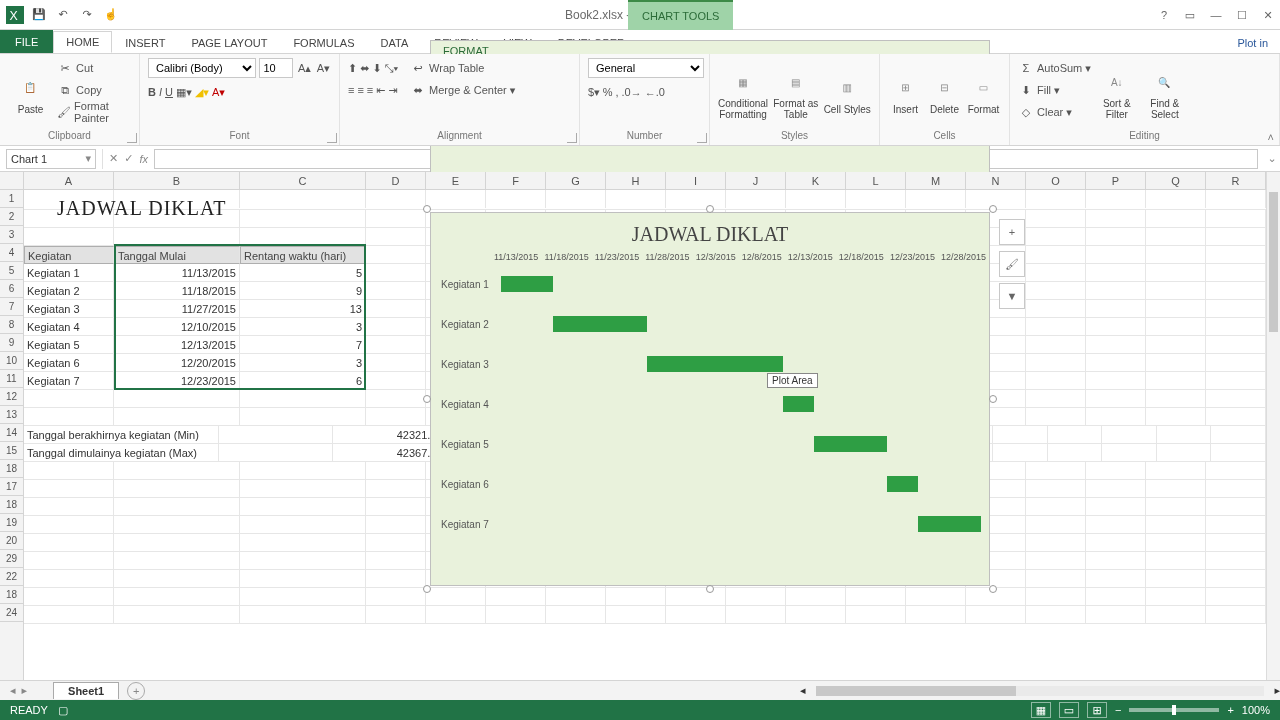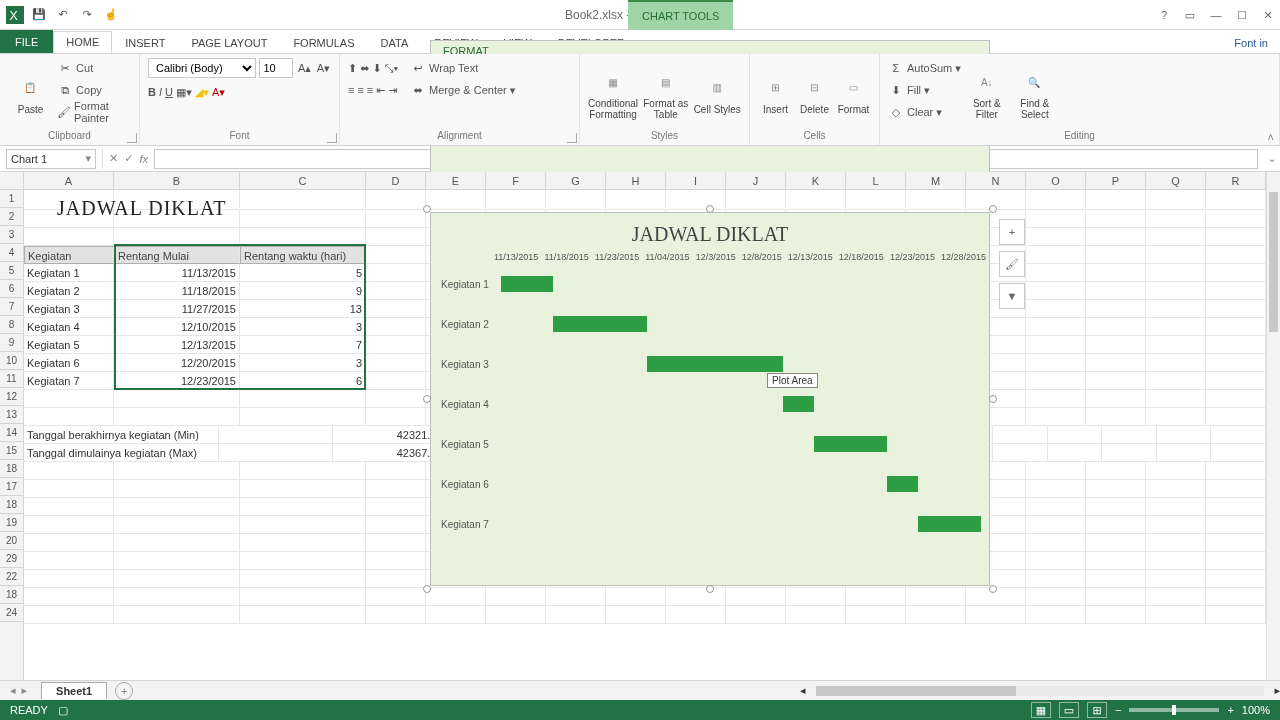--- a/index.html
+++ b/index.html
@@ -72,21 +72,21 @@
 .chart-row .lbl { width:60px; font-size:10px; color:#555; text-align:left; }
 .chart-row .track { flex:1; height:16px; position:relative; }
 .chart-row .bar { position:absolute; height:16px; background:#2e9e44; }
 .tooltip { position:absolute; background:#fff; border:1px solid #888; padding:1px 4px; font-size:10px; color:#333; }
 .chart-btns { position:absolute; right:-36px; top:6px; display:flex; flex-direction:column; gap:6px; }
 .chart-btns .cbtn { width:26px; height:26px; background:#fff; border:1px solid #c8c8c8; display:flex; align-items:center; justify-content:center; color:#666; }
 
 
 .sheettabs { position:absolute; bottom:20px; left:0; right:0; height:20px; background:#f3f3f3; border-top:1px solid #d4d4d4; display:flex; align-items:center; }
 .sheettabs .nav { display:flex; gap:6px; padding:0 10px; color:#888; }
-.sheettabs .stab { background:#fff; border:1px solid #aaa; border-bottom:none; padding:2px 14px; font-size:11px; font-weight:bold; margin-left:4px; }
+.sheettabs .stab { background:#fff; border:1px solid #aaa; border-bottom:none; padding:2px 14px; font-size:11px; font-weight:bold; margin-left:16px; }
 .sheettabs .plus { width:18px; height:18px; border:1px solid #aaa; border-radius:50%; display:flex; align-items:center; justify-content:center; margin-left:8px; color:#888; }
 .sheettabs .hscroll { margin-left:auto; width:480px; height:14px; background:#f3f3f3; display:flex; align-items:center; }
 .sheettabs .hscroll .tr { flex:1; height:10px; background:#eaeaea; margin:0 10px; position:relative; }
 .sheettabs .hscroll .tr .thumb { position:absolute; left:0; width:200px; height:10px; background:#c8c8c8; }
 
 
 .status { position:absolute; bottom:0; left:0; right:0; height:20px; background:#217346; color:#fff; display:flex; align-items:center; font-size:11px; }
 .status .left { padding:0 10px; display:flex; gap:10px; align-items:center; }
 .status .right { margin-left:auto; display:flex; align-items:center; gap:8px; padding:0 10px; }
 .status .vbtn { width:20px; height:16px; border:1px solid rgba(255,255,255,.5); display:flex; align-items:center; justify-content:center; }
@@ -125,21 +125,21 @@
   <div class="tab active">HOME</div>
   <div class="tab">INSERT</div>
   <div class="tab">PAGE LAYOUT</div>
   <div class="tab">FORMULAS</div>
   <div class="tab">DATA</div>
   <div class="tab">REVIEW</div>
   <div class="tab">VIEW</div>
   <div class="tab">DEVELOPER</div>
   <div class="tab chart">DESIGN</div>
   <div class="tab chart">FORMAT</div>
-  <div class="signin">Font in</div>
+  <div class="signin">Plot in</div>
 </div>
 
 <div class="ribbon">
   <div class="group" style="width:140px">
     <div class="group-body">
       <div class="bigbtn">
           <span class="ico">📋</span>
           <span>Paste</span>
         </div>
       <div class="vstack">
@@ -195,29 +195,43 @@
           <span>≡</span>
           <span>≡</span>
           <span>≡</span>
           <span>⇤</span>
           <span>⇥</span>
         </div>
       </div>
       <div class="vstack" style="margin-left:8px">
         <div class="smallrow">
             <span class="ico">↩</span>
-            <span>Wrap Text</span>
+            <span>Wrap Table</span>
           </div>
         <div class="smallrow"><span class="ico">⬌</span><span>Merge &amp; Center</span>▾</div>
       </div>
     </div>
     <div class="group-label">Alignment</div>
     <div class="dlauncher"></div>
   </div>
 
+  <div class="group" style="width:130px">
+    <div class="group-body vstack" style="gap:4px">
+      <select style="width:116px"><option>General</option></select>
+      <div class="smallrow">
+        <span>$▾</span>
+        <span>%</span>
+        <span>,</span>
+        <span>.0→</span>
+        <span>←.0</span>
+      </div>
+    </div>
+    <div class="group-label">Number</div>
+    <div class="dlauncher"></div>
+  </div>
 
   <div class="group" style="width:170px">
     <div class="group-body">
       <div class="bigbtn">
           <span class="ico">▦</span>
           <span>Conditional Formatting</span>
         </div>
       <div class="bigbtn">
           <span class="ico">▤</span>
           <span>Format as Table</span>
@@ -390,21 +404,21 @@
           <div class="cell" style="width: 60px;"></div>
           <div class="cell" style="width: 60px;"></div>
           <div class="cell" style="width: 60px;"></div>
           <div class="cell" style="width: 60px;"></div>
           <div class="cell" style="width: 60px;"></div>
           <div class="cell" style="width: 60px;"></div>
           <div class="cell" style="width: 60px;"></div>
         </div>
         <div class="row">
           <div class="cell hdrsel" style="width: 90px;">Kegiatan</div>
-          <div class="cell hdrsel" style="width: 126px;">Rentang Mulai</div>
+          <div class="cell hdrsel" style="width: 126px;">Tanggal Mulai</div>
           <div class="cell hdrsel" style="width: 126px;">Rentang waktu (hari)</div>
           <div class="cell" style="width: 60px;"></div>
           <div class="cell" style="width: 60px;"></div>
           <div class="cell" style="width: 60px;"></div>
           <div class="cell" style="width: 60px;"></div>
           <div class="cell" style="width: 60px;"></div>
           <div class="cell" style="width: 60px;"></div>
           <div class="cell" style="width: 60px;"></div>
           <div class="cell" style="width: 60px;"></div>
           <div class="cell" style="width: 60px;"></div>
@@ -821,21 +835,21 @@
       </div>
 
     <div class="selborder" style="left:114px; top:72px; width:252px; height:146px;"></div>
 
     <div class="chart">
       <div class="chart-title">JADWAL DIKLAT</div>
       <div class="chart-axis">
           <span>11/13/2015</span>
           <span>11/18/2015</span>
           <span>11/23/2015</span>
-          <span>11/04/2015</span>
+          <span>11/28/2015</span>
           <span>12/3/2015</span>
           <span>12/8/2015</span>
           <span>12/13/2015</span>
           <span>12/18/2015</span>
           <span>12/23/2015</span>
           <span>12/28/2015</span>
         </div>
       <div class="chart-body">
           <div class="chart-row">
             <div class="lbl">Kegiatan 1</div>

